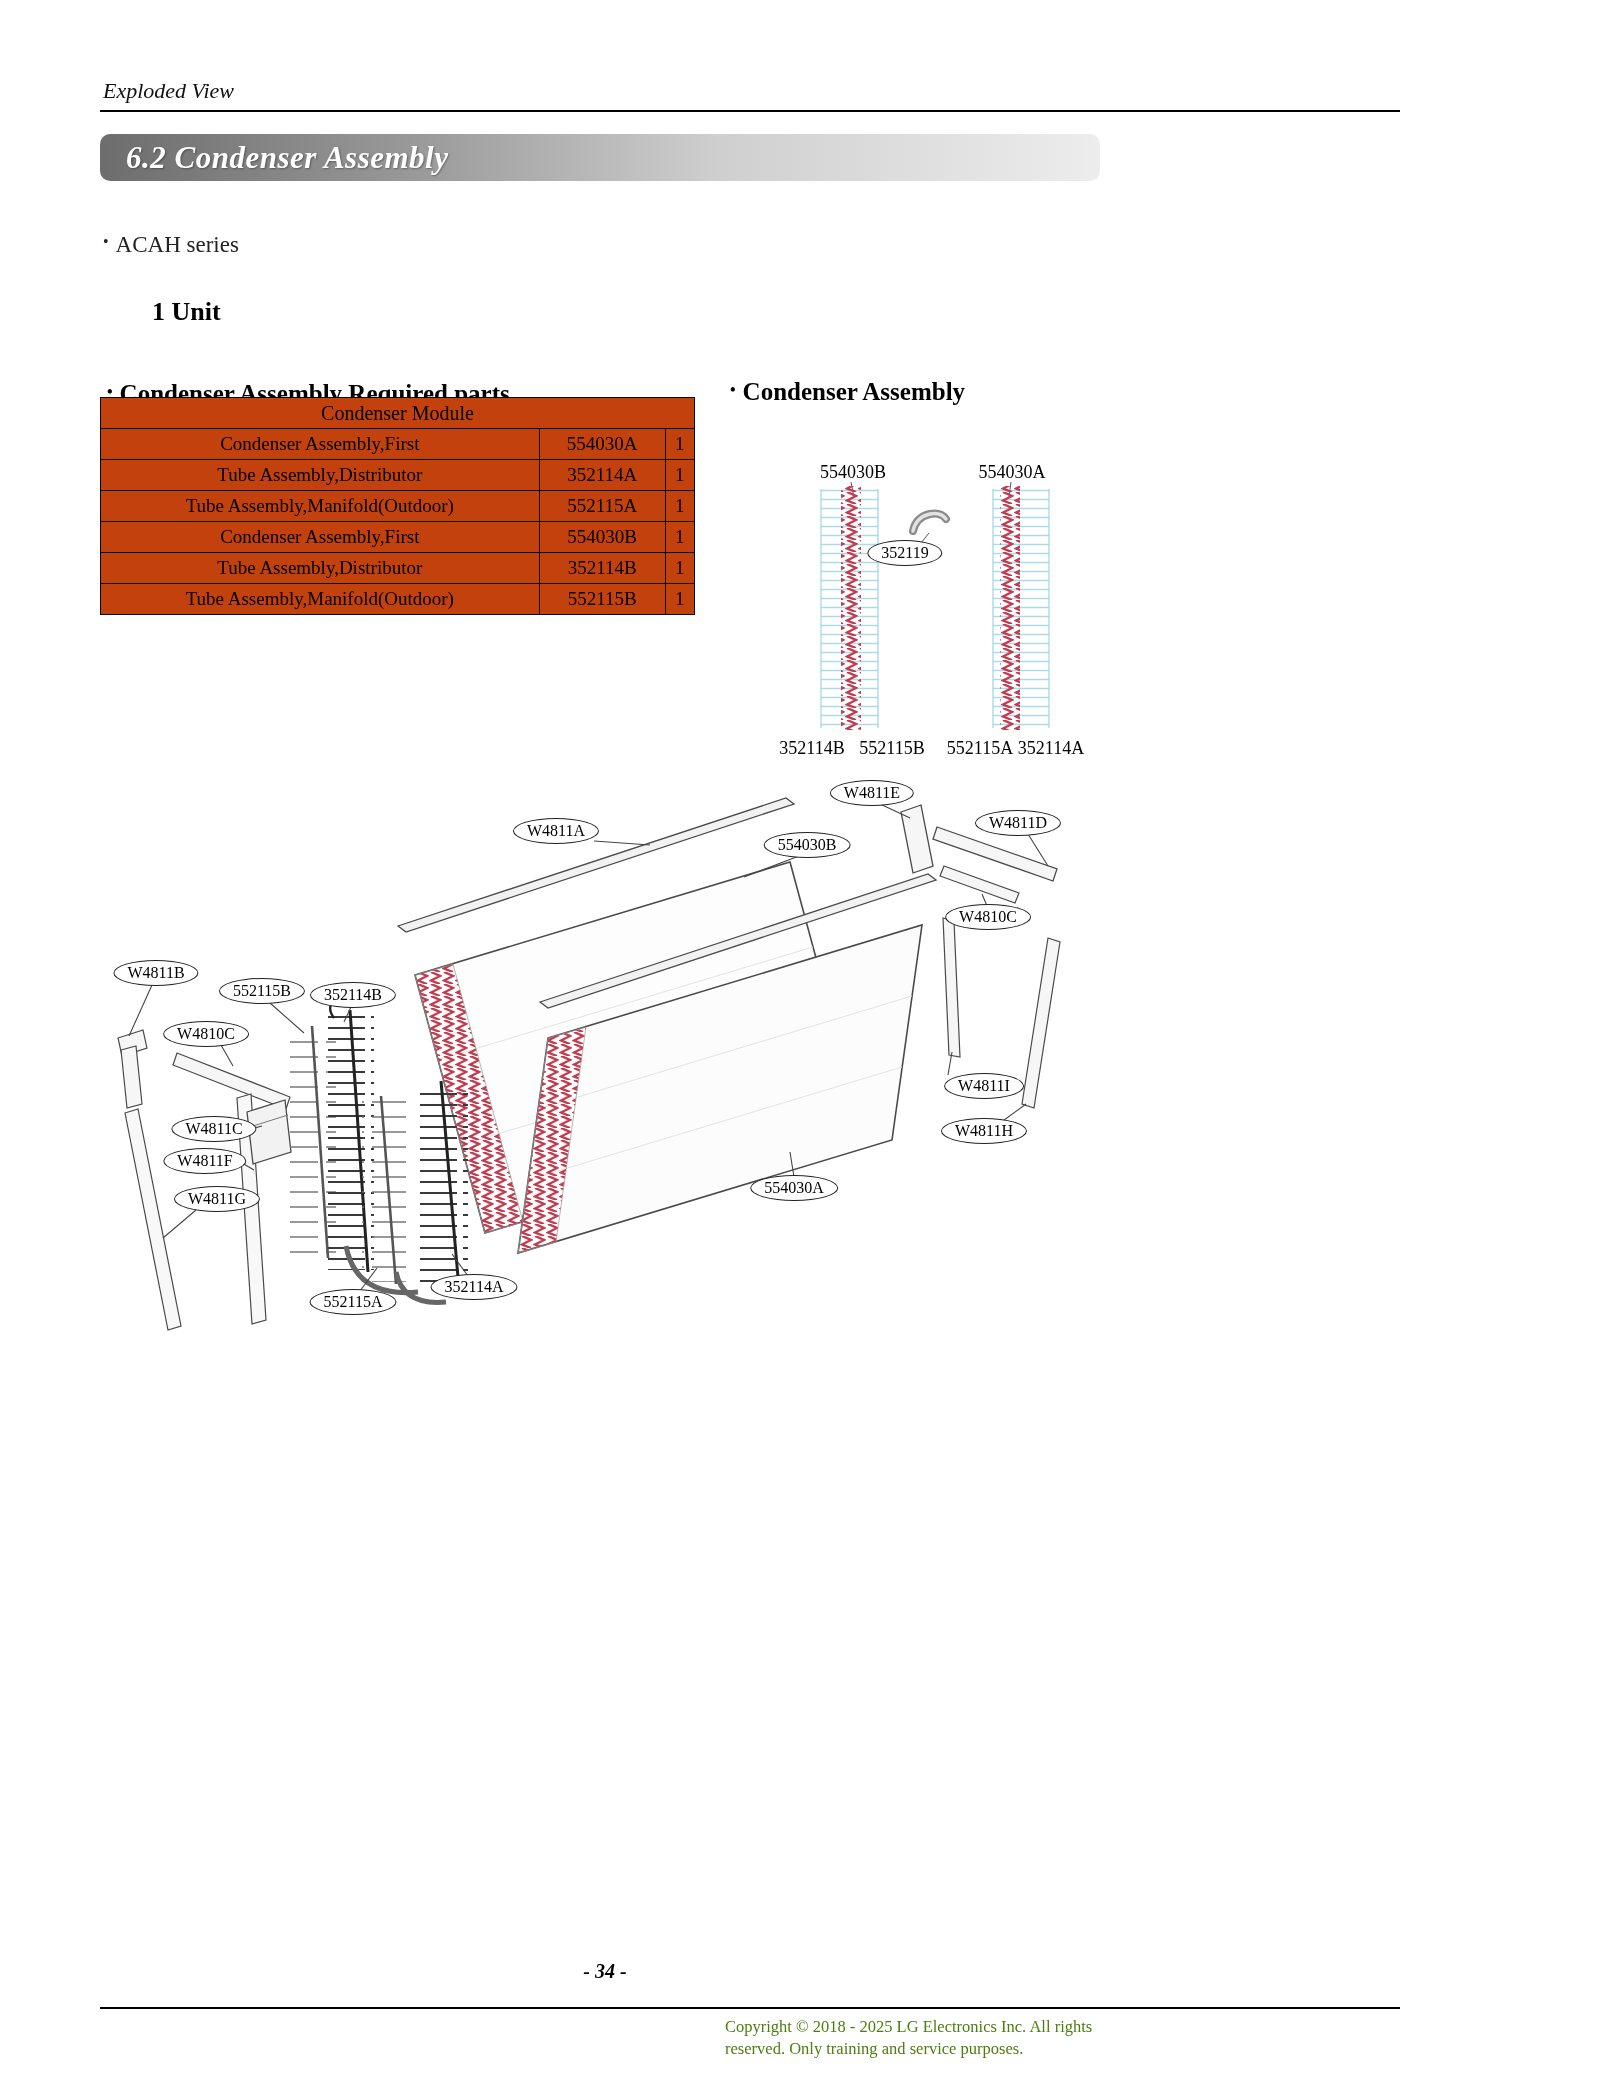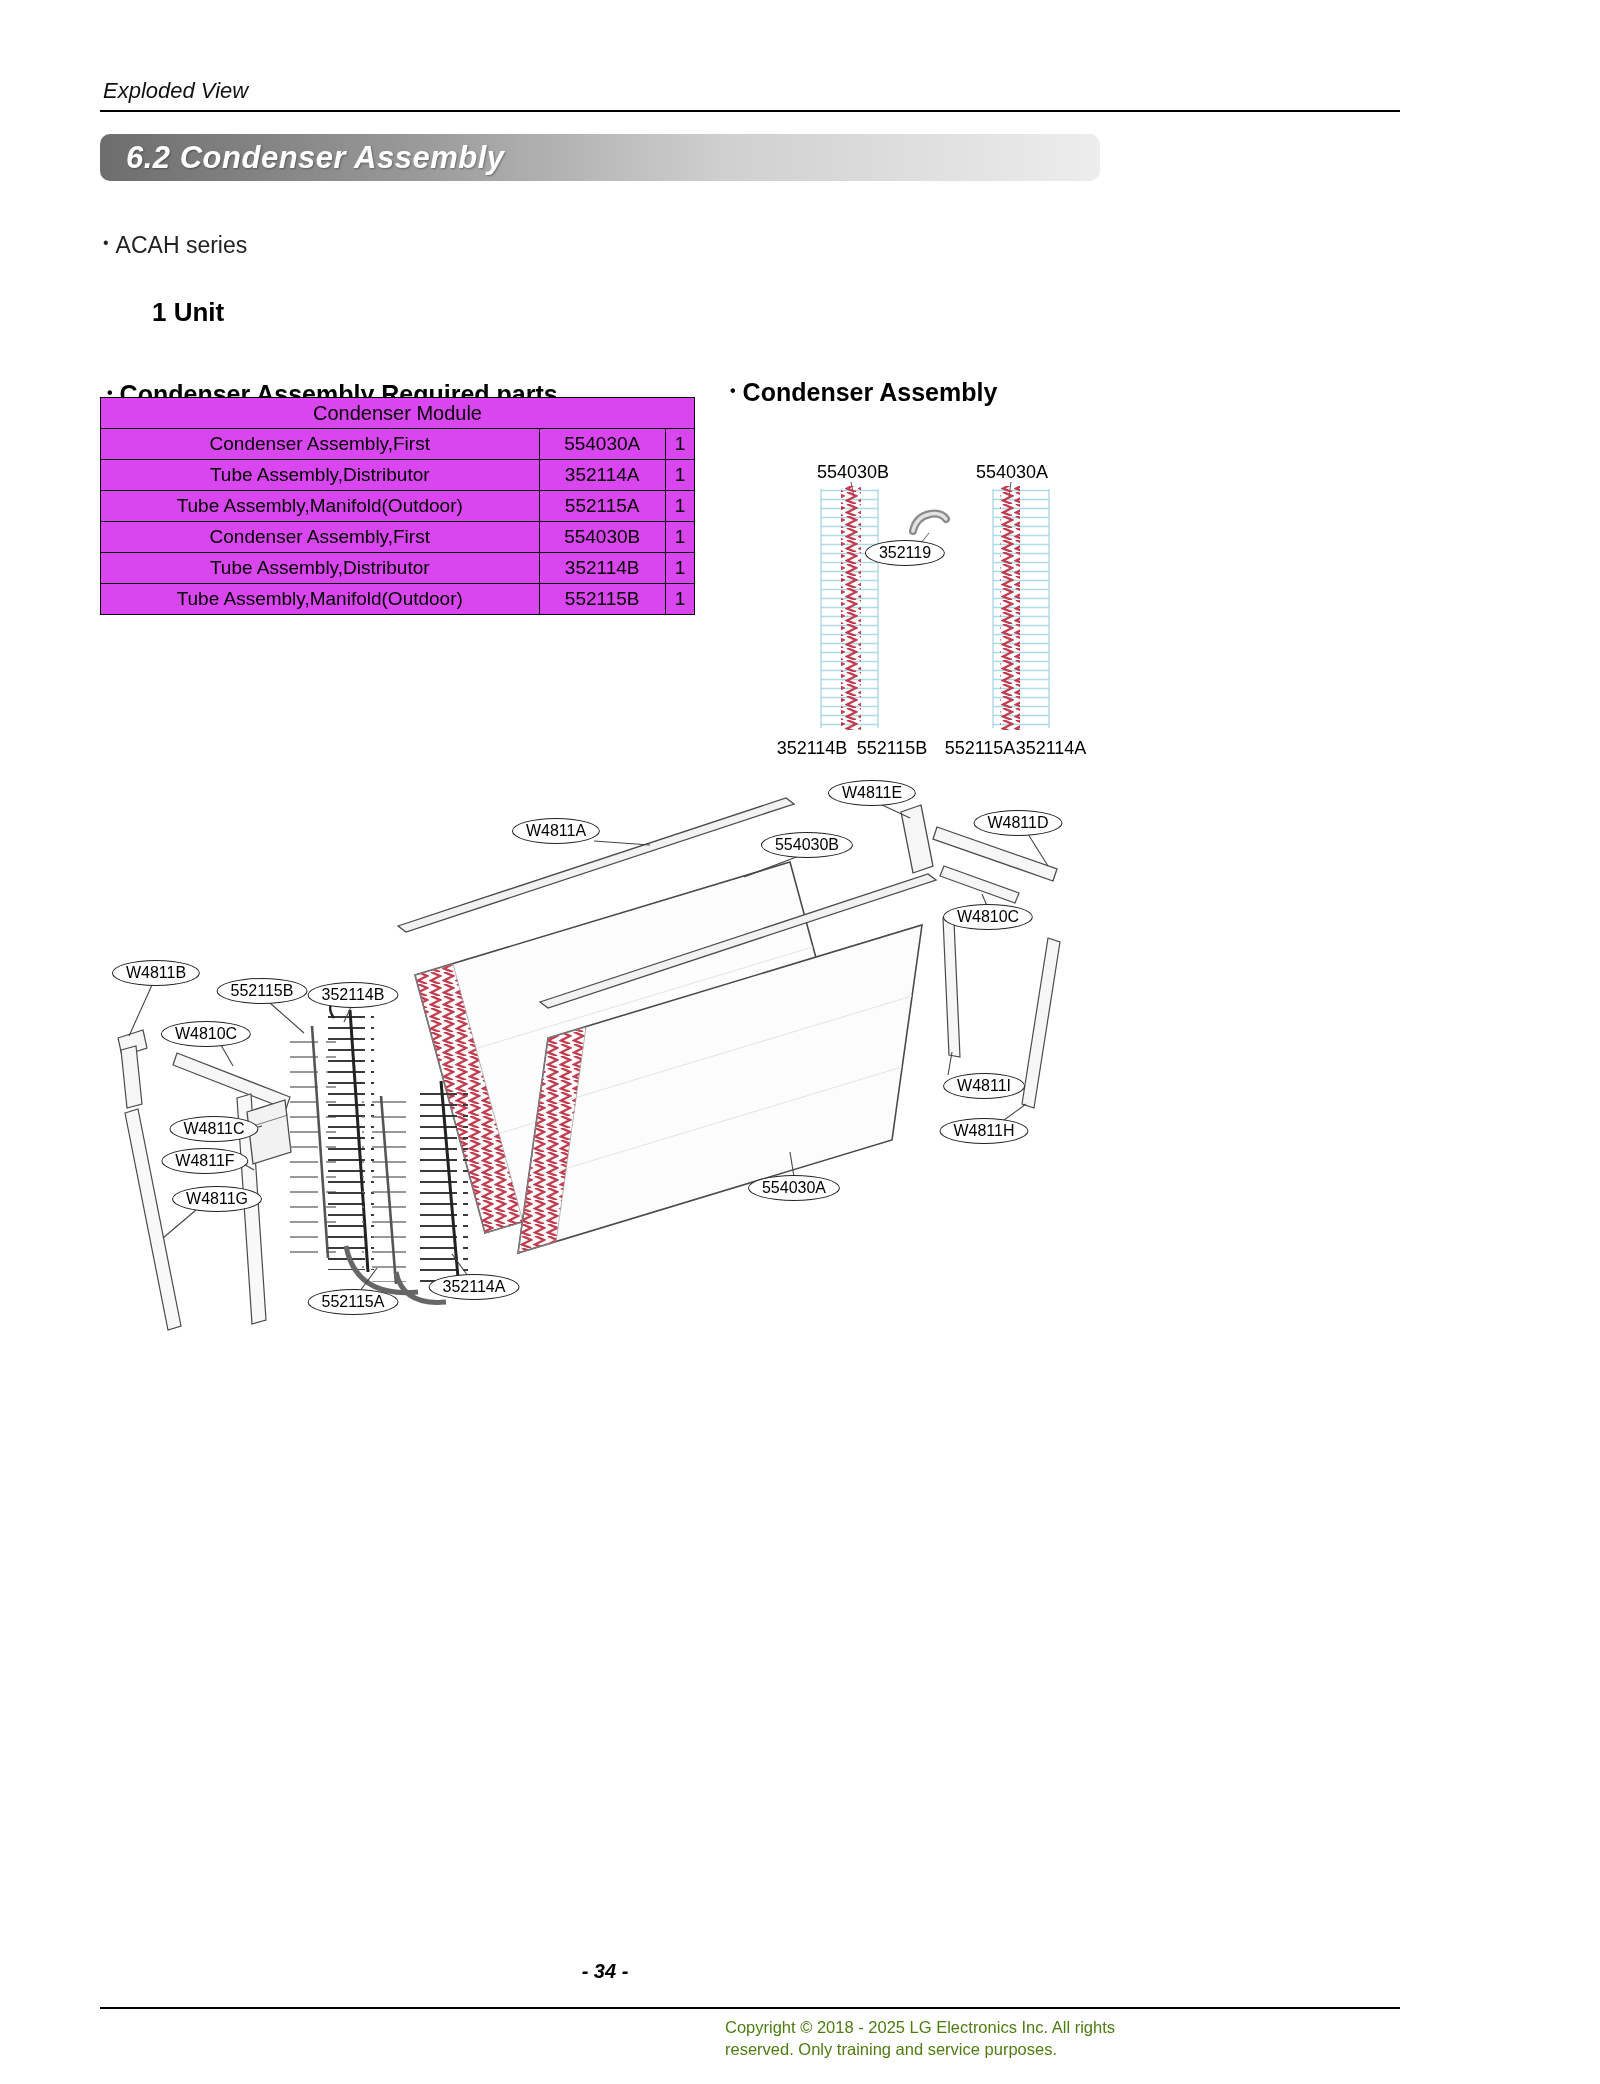--- a/index.html
+++ b/index.html
@@ -1,39 +1,39 @@
 <!DOCTYPE html>
 <html><head>
 <meta charset="utf-8">
 <style>
   * { margin:0; padding:0; box-sizing:border-box; }
   html,body { background:#fff; }
   .page {
     position:relative; width:1400px; height:2084px; background:#ffffff;
-    font-family:Liberation Sans, sans-serif; color:#000; overflow:hidden;
+    font-family:Liberation Serif, serif; color:#000; overflow:hidden;
   }
   .running-head { position:absolute; left:103px; top:78px; font-size:22px; font-style:italic; color:#111; }
   .head-rule { position:absolute; left:100px; top:110px; width:1397px; height:2px; background:#000; }
   .banner {
     position:absolute; left:100px; top:134px; width:1000px; height:47px; border-radius:10px;
     background:linear-gradient(90deg,#6d6d6d 0%,#9a9a9a 32%,#cfcfcf 62%,#ededed 100%);
     display:flex; align-items:center; padding-left:26px;
   }
   .banner .banner-text {
     font-size:31px; font-weight:bold; font-style:italic; color:#fff;
     letter-spacing:.5px; text-shadow:1px 1px 2px rgba(0,0,0,.35);
   }
   .series { position:absolute; left:103px; top:232px; font-size:23px; color:#222; }
   .series .dot, .col-heading .dot { font-size:16px; vertical-align:5px; margin-right:7px; }
   .unit-heading { position:absolute; left:107px; top:297px; font-size:26px; font-weight:bold;margin-left:45px; }
   .col-heading { position:absolute; font-size:25px; font-weight:bold; white-space:nowrap;margin-top:25px; }
   #left-heading { left:107px; top:355px; }
   #right-heading { left:730px; top:353px; }
   table.parts { position:absolute; left:100px; top:397px; width:595px; border-collapse:collapse; font-size:19px; z-index:2; }
-  table.parts td { border:1.6px solid #000; text-align:center; height:31px; padding:0 4px; background:#d946ef; }
+  table.parts td { border:1.6px solid #000; text-align:center; height:31px; padding:0 4px; background:#c2410c; }
   .t-title { font-size:20px; }
   .c-desc { width:340px; } .c-lno { width:137px; } .c-qty { width:118px; }
   .diagram-svg { position:absolute; left:0; top:0; z-index:1; }
   .callout {
     position:absolute; transform:translate(-50%,-50%); border:1.6px solid #222; border-radius:50%;
     background:#fff; padding:3px 13px; font-size:16px; white-space:nowrap; z-index:3;
   }
   .plain-label { position:absolute; transform:translate(-50%,-50%); font-size:18px; white-space:nowrap; z-index:3; }
   .foot-rule { position:absolute; left:100px; top:2007px; width:1397px; height:2px; background:#000; }
   .page-num { position:absolute; left:540px; top:1960px; width:130px; text-align:center; font-size:20px; font-weight:bold; font-style:italic; }

